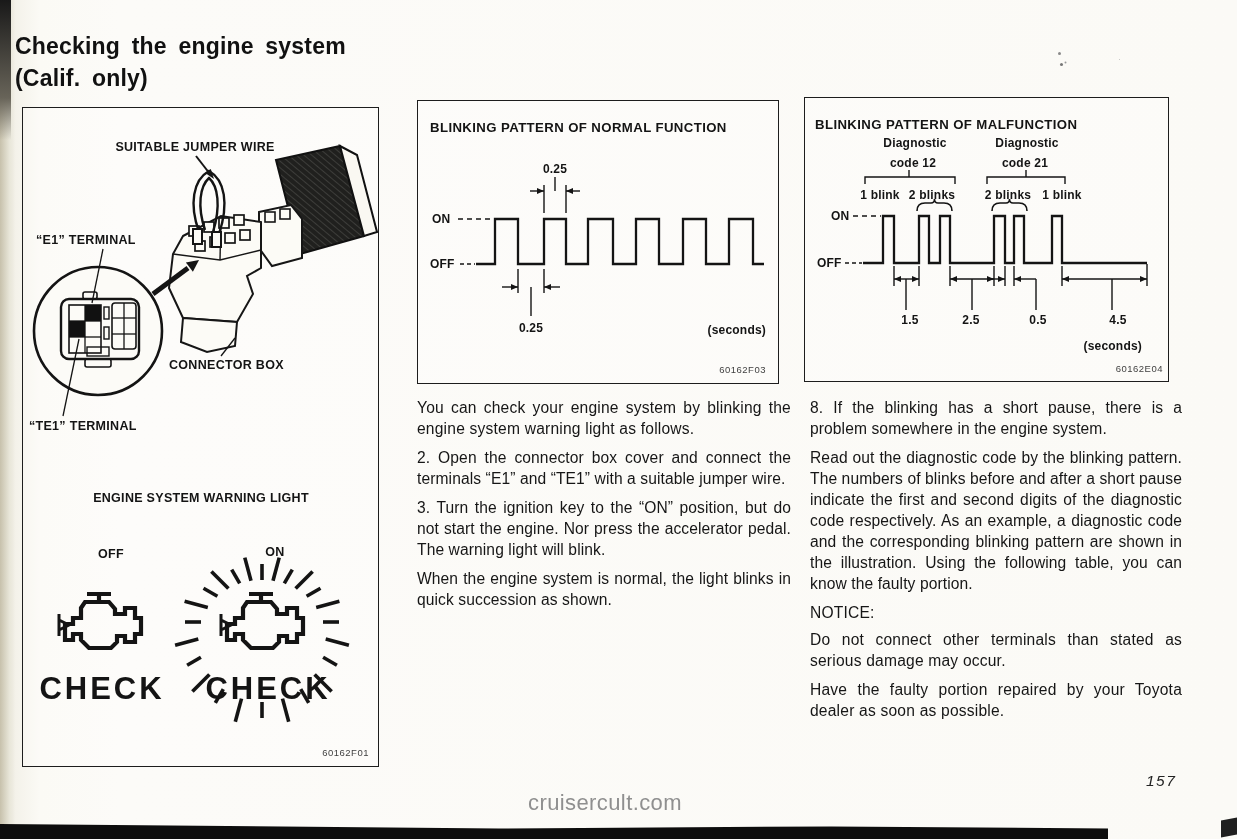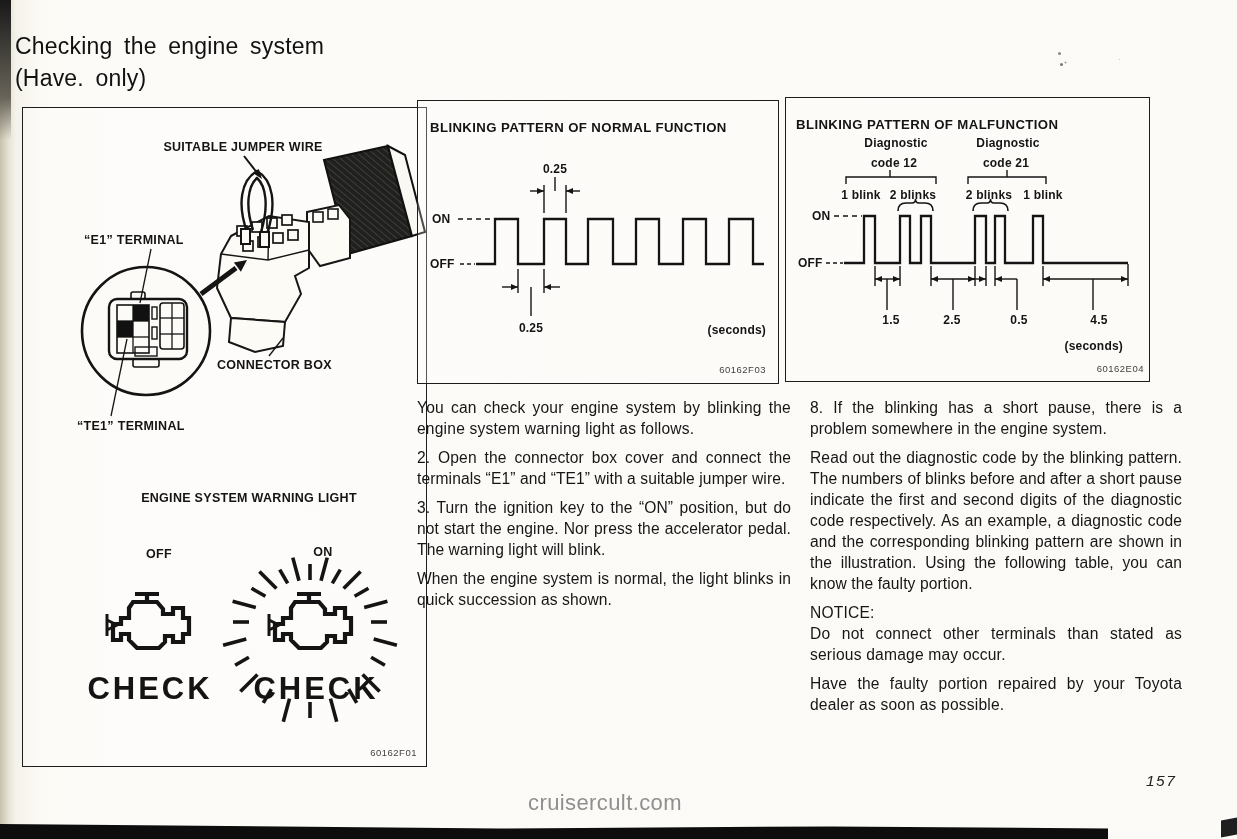--- a/index.html
+++ b/index.html
@@ -2,27 +2,27 @@
 <html><head>
 <meta charset="utf-8">
 <style>
   html,body{margin:0;padding:0;background:#555;}
   .page{
     position:relative; width:1237px; height:839px; overflow:hidden;
     background:linear-gradient(90deg,#e7e3d8 0px,#f4f2ea 16px,#fbfaf5 40px,#fcfbf8 120px,#fbfaf6 100%);
     font-family:"Liberation Sans","DejaVu Sans",sans-serif; color:#161616;
   }
   .abs{position:absolute;}
-  .page-title{left:15px; top:30px; font-size:23px; font-weight:normal; line-height:32px; letter-spacing:.2px; word-spacing:5px; color:#111;}
+  .page-title{left:15px; top:30px; font-size:23px; font-weight:bold; line-height:32px; letter-spacing:.2px; word-spacing:5px; color:#111;}
   .panel{position:absolute; border:1.7px solid #1d1d1d; background:rgba(255,255,255,.25);}
   .panel svg{display:block;}
   .col{position:absolute;}
   .col p{margin:0 0 8px 0; font-size:15.6px; line-height:21px; text-align:justify; letter-spacing:.1px;}
   .col p.b{font-weight:normal; letter-spacing:.2px;}
-  .col p.notice{margin-bottom:0;}
+  .col p.notice{margin-bottom:6px;}
   .pgnum{left:1146px; top:772px; font-size:15.5px; letter-spacing:1.5px; color:#222;font-style:italic;}
   .watermark{left:528px; top:790px; font-size:22px; color:#8f8f8f; letter-spacing:.4px;text-align:center;}
   .edge-left{left:0;top:0;bottom:0;width:15px;background:linear-gradient(90deg,#c7c1ac,#e9e7da 65%,rgba(233,231,218,0));}
   .smudge{left:0;top:0;width:11px;height:140px;background:linear-gradient(180deg,#191919,#686459 70%,rgba(104,100,89,0));}
   .bar-bottom{left:0;top:822px;width:1108px;height:17px;background:#0d0d0d;clip-path:polygon(0 12%,45% 38%,75% 26%,100% 38%,100% 100%,0 100%);}
   .bar-nub{left:1221px;top:819px;width:16px;height:17px;background:#1f1f1f;transform:skewY(-10deg);}
   .speck{left:1058px;top:52px;width:3px;height:3px;background:#8a8a8a;border-radius:50%;
          box-shadow:6px 9px 0 -0.5px #9a9a9a, 2px 11px 0 0 #777, 60px 6px 0 -1px #bbb;}
   text{fill:#141414;}
   .dlabel{font-size:12.5px; font-weight:bold; letter-spacing:.3px;}
@@ -38,24 +38,24 @@
 <div class="page">
 
   <div class="abs edge-left"></div>
   <div class="abs smudge"></div>
   <div class="abs bar-bottom"></div>
   <div class="abs bar-nub"></div>
   <div class="abs speck"></div>
 
   <div class="abs page-title">
     <div>Checking the engine system</div>
-    <div>(Have. only)</div>
-  </div>
-
-  <div class="panel" style="left:22px; top:107px; width:355px; height:658px;padding-left:48px;">
+    <div>(Calif. only)</div>
+  </div>
+
+  <div class="panel" style="left:22px; top:107px; width:355px; height:658px;">
     <svg width="355" height="658" viewBox="0 0 355 658">
       <defs>
         <pattern id="hatch" width="5" height="5" patternUnits="userSpaceOnUse" patternTransform="rotate(40)">
           <rect width="5" height="5" fill="#20201e"></rect>
           <line x1="0" y1="0" x2="5" y2="0" stroke="#5a5a55" stroke-width="1"></line>
         </pattern>
       </defs>
 
       <text x="172" y="43" text-anchor="middle" class="dlabel">SUITABLE JUMPER WIRE</text>
       <line x1="173" y1="48" x2="187" y2="66" class="wl" stroke-width="2"></line>
@@ -209,21 +209,21 @@
         <polygon points="126,186 133,183 133,189" fill="#141414" stroke="none"></polygon>
         <line x1="113" y1="186" x2="113" y2="215"></line>
       </g>
       <text x="113" y="231" text-anchor="middle" class="dlabel-sm">0.25</text>
 
       <text x="348" y="233" text-anchor="end" class="dlabel-sm">(seconds)</text>
       <text x="348" y="272" text-anchor="end" class="figcode">60162F03</text>
     </svg>
   </div>
 
-  <div class="panel" style="left:785px; top:97px; width:363px; height:283px;">
+  <div class="panel" style="left:804px; top:97px; width:363px; height:283px;">
     <svg width="363" height="283" viewBox="0 0 363 283">
       <text x="10" y="31" class="ptitle">BLINKING PATTERN OF MALFUNCTION</text>
 
       <text x="110" y="49" text-anchor="middle" class="dlabel-sm">Diagnostic</text>
       <text x="108" y="69" text-anchor="middle" class="dlabel-sm">code 12</text>
       <text x="222" y="49" text-anchor="middle" class="dlabel-sm">Diagnostic</text>
       <text x="220" y="69" text-anchor="middle" class="dlabel-sm">code 21</text>
 
       <path d="M60 86 L60 79 L150 79 L150 86 M104 79 L104 72" class="wl" stroke-width="1.4"></path>
       <path d="M182 86 L182 79 L260 79 L260 86 M221 79 L221 72" class="wl" stroke-width="1.4"></path>

